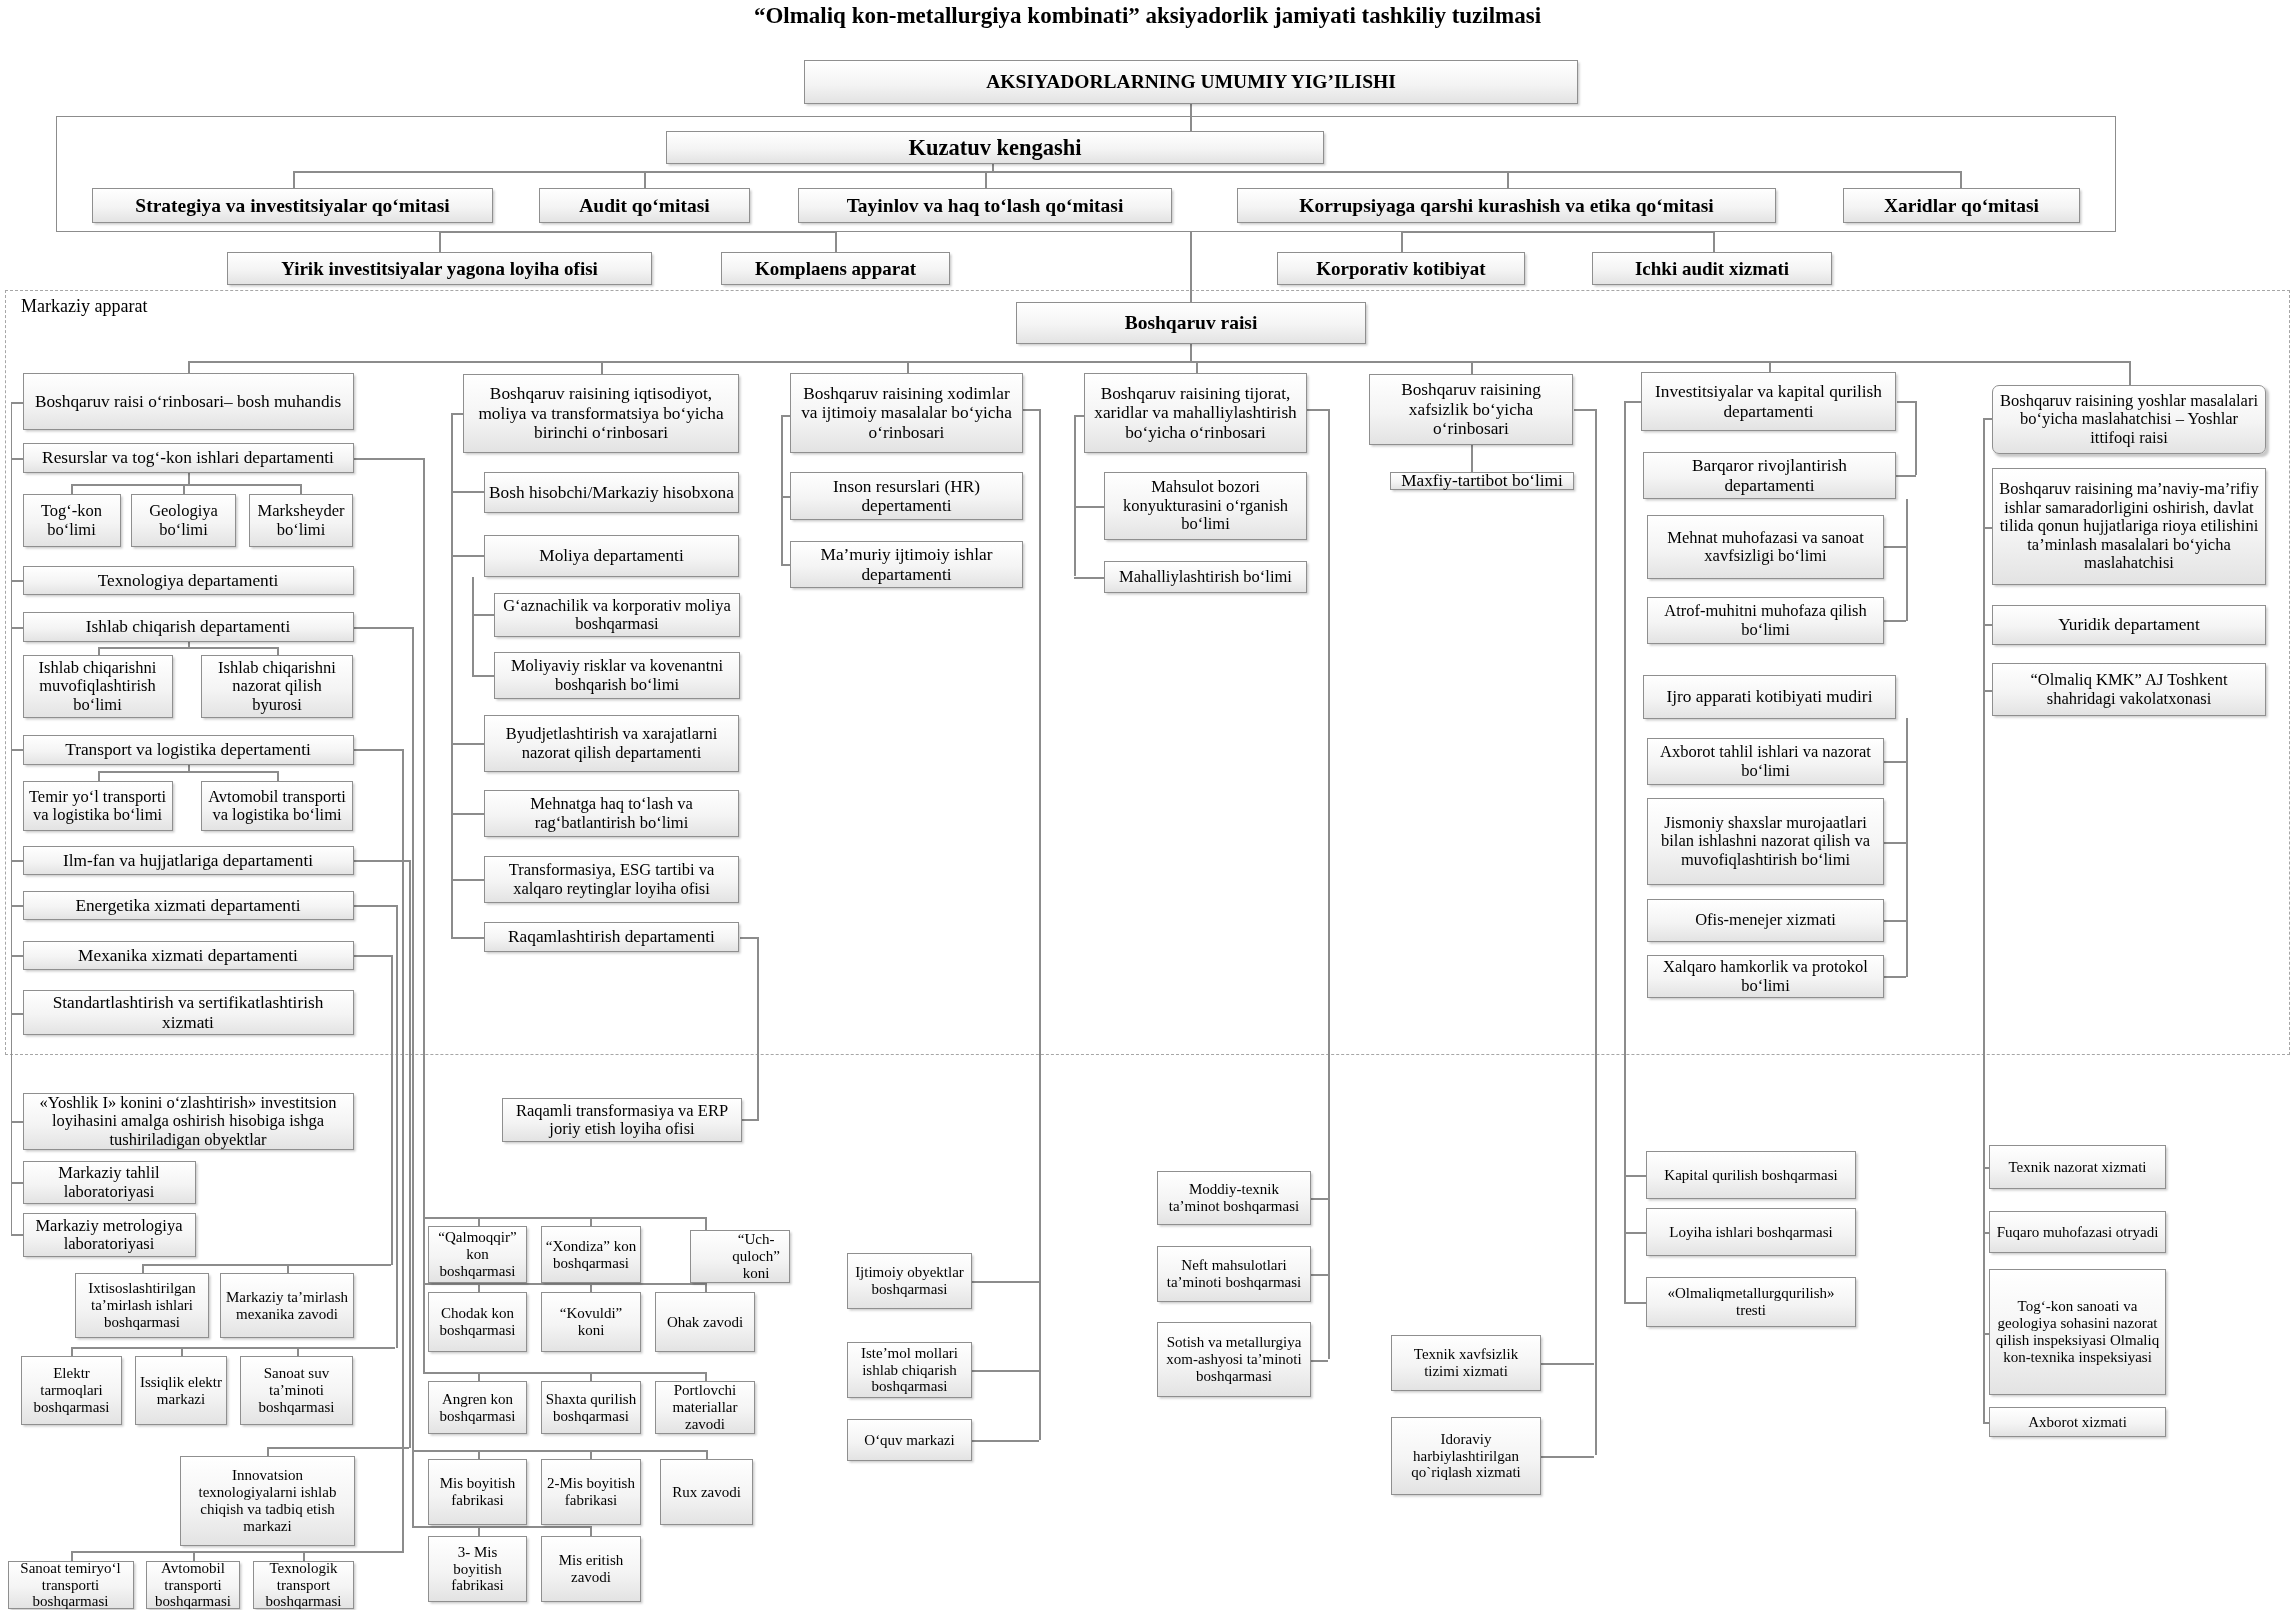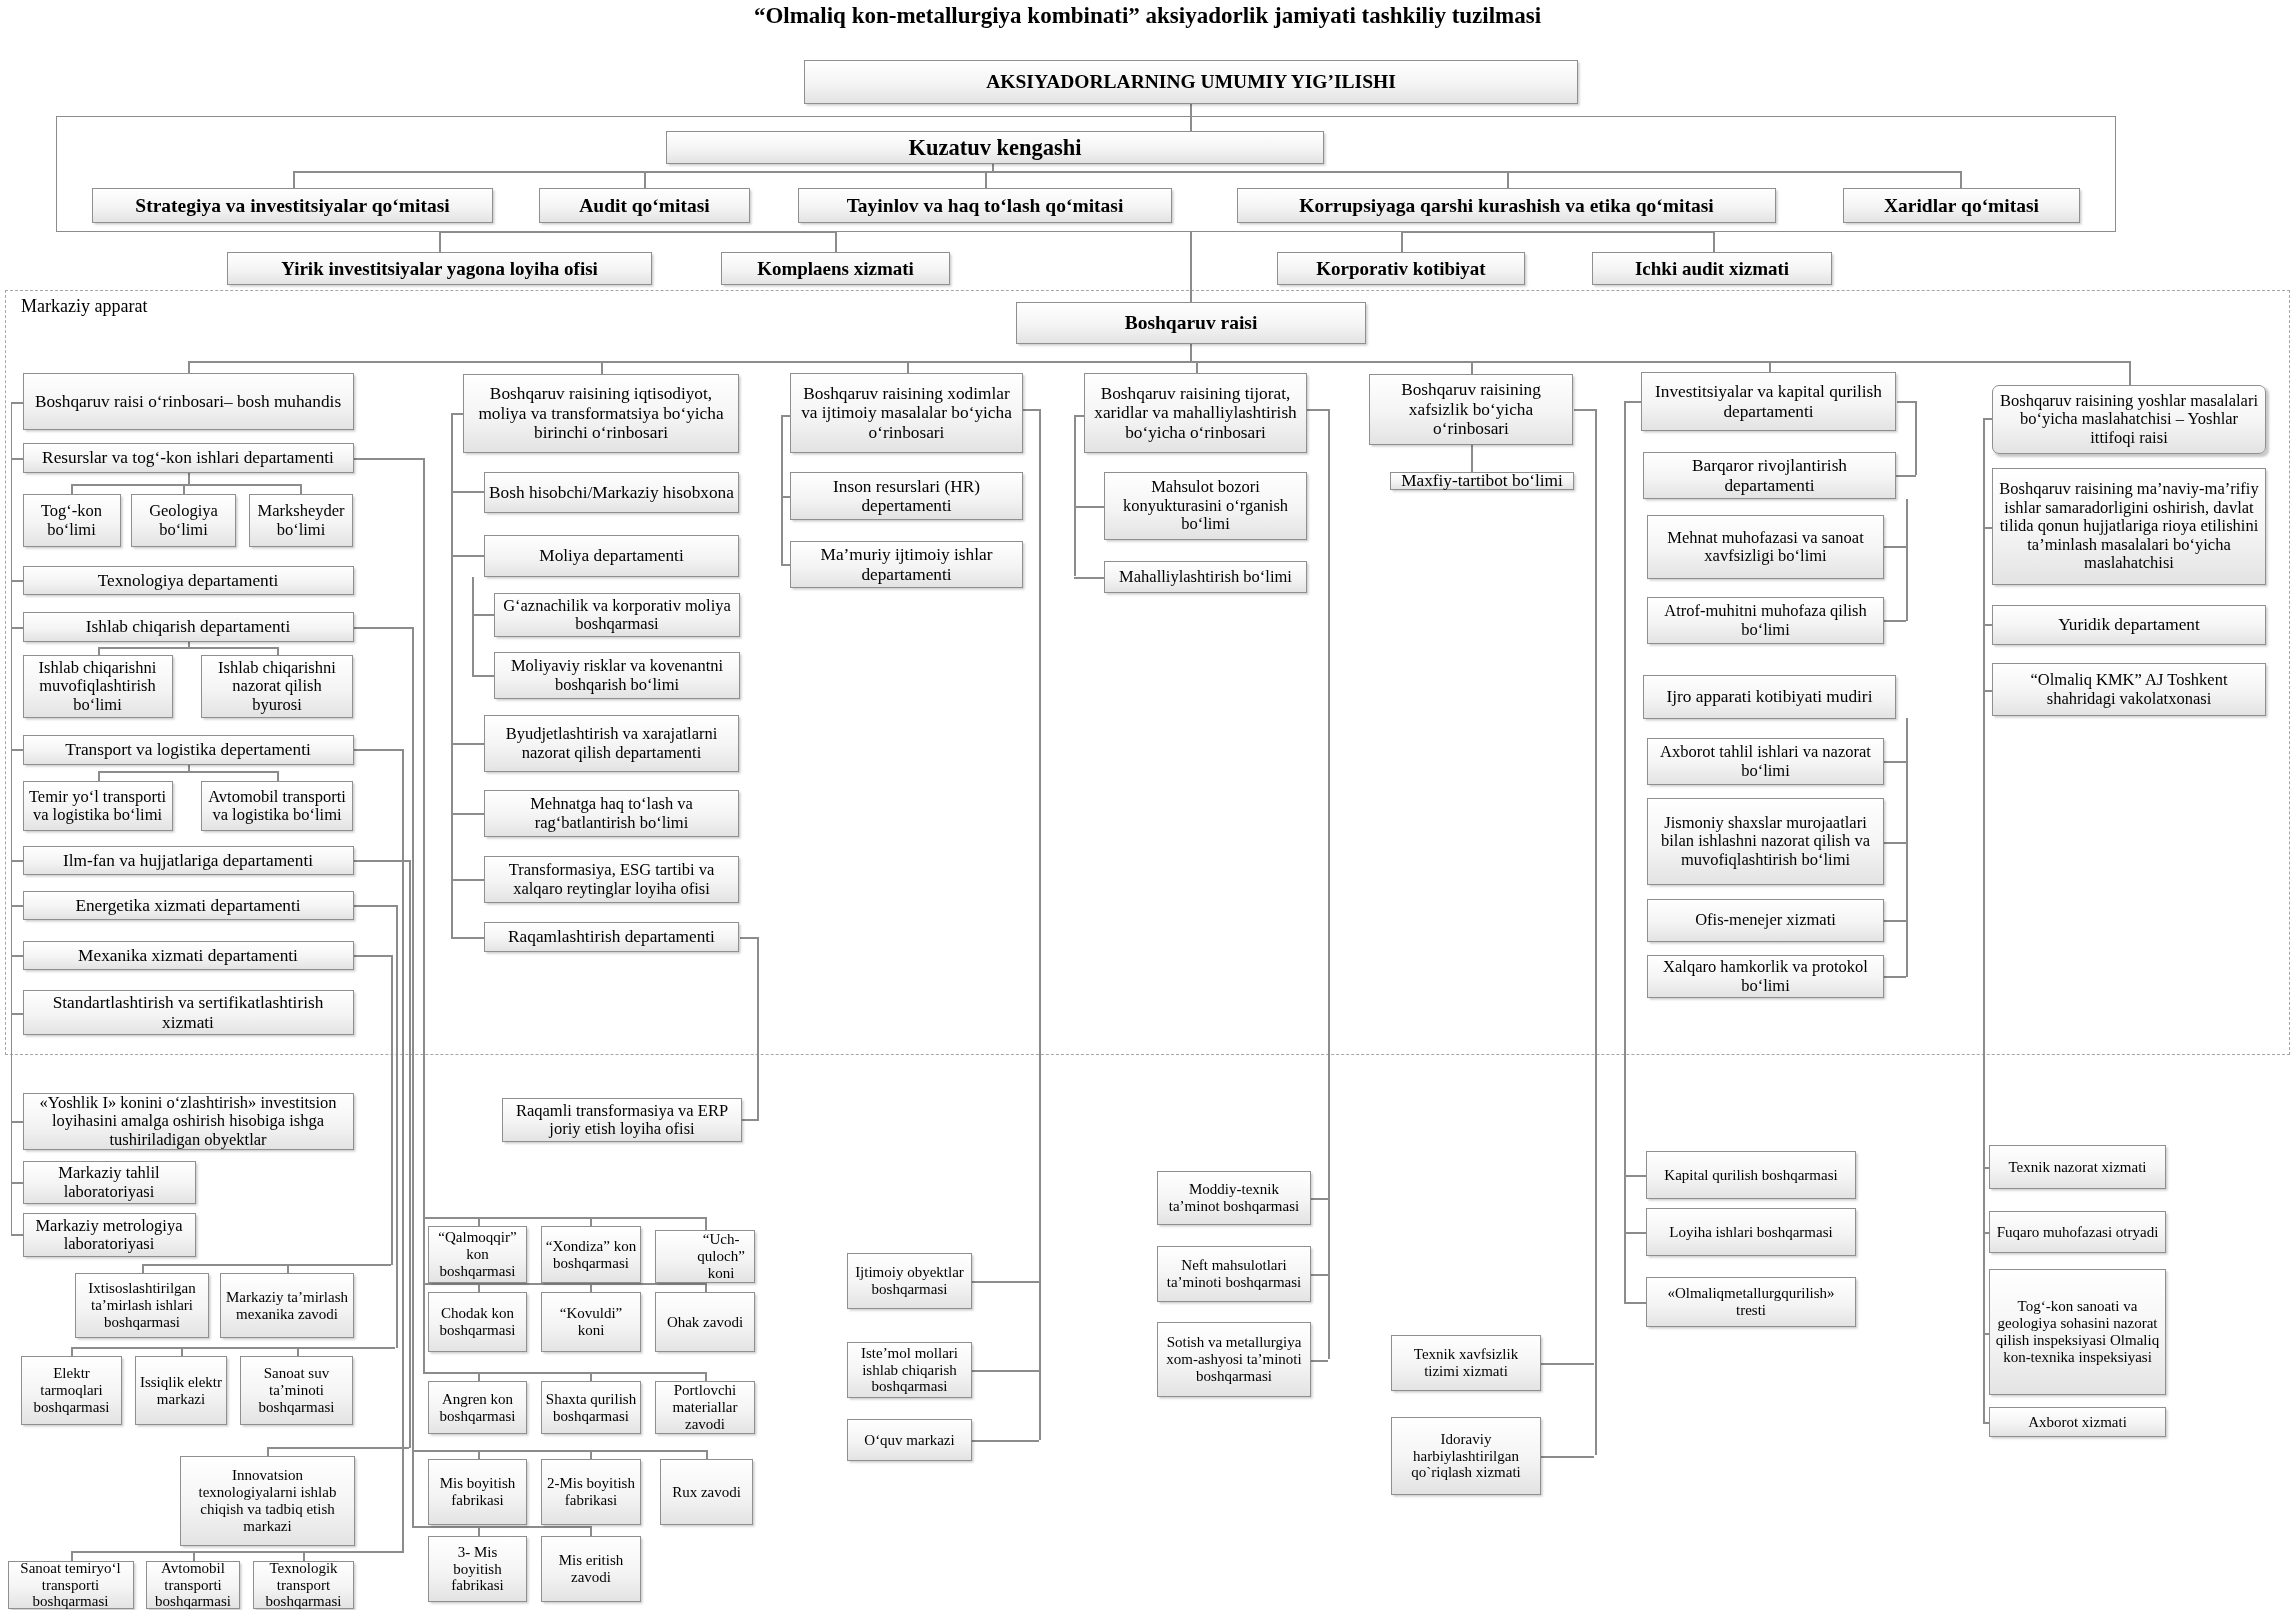--- a/index.html
+++ b/index.html
@@ -31,21 +31,21 @@
   <div class="lbl" style="left:21px;top:296px;">Markaziy apparat</div>
 
   <div class="bx b f26" style="left:804px;top:60px;width:774px;height:44px;">AKSIYADORLARNING UMUMIY YIG’ILISHI</div>
   <div class="bx b f30" style="left:666px;top:131px;width:658px;height:33px;">Kuzatuv kengashi</div>
   <div class="bx b f26" style="left:92px;top:188px;width:401px;height:35px;text-align:right;">Strategiya va investitsiyalar qo‘mitasi</div>
   <div class="bx b f26" style="left:539px;top:188px;width:211px;height:35px;">Audit qo‘mitasi</div>
   <div class="bx b f26" style="left:798px;top:188px;width:374px;height:35px;">Tayinlov va haq to‘lash qo‘mitasi</div>
   <div class="bx b f26" style="left:1237px;top:188px;width:539px;height:35px;">Korrupsiyaga qarshi kurashish va etika qo‘mitasi</div>
   <div class="bx b f26" style="left:1843px;top:188px;width:237px;height:35px;">Xaridlar qo‘mitasi</div>
   <div class="bx b f25" style="left:227px;top:252px;width:425px;height:33px;">Yirik investitsiyalar yagona loyiha ofisi</div>
-  <div class="bx b f25" style="left:721px;top:252px;width:229px;height:33px;">Komplaens xizmati</div>
+  <div class="bx b f25" style="left:721px;top:252px;width:229px;height:33px;">Komplaens apparat</div>
   <div class="bx b f25" style="left:1277px;top:252px;width:248px;height:33px;">Korporativ kotibiyat</div>
   <div class="bx b f25" style="left:1592px;top:252px;width:240px;height:33px;">Ichki audit xizmati</div>
   <div class="bx b f26" style="left:1016px;top:302px;width:350px;height:42px;">Boshqaruv raisi</div>
 
   <div class="bx f23" style="left:22.5px;top:373px;width:331px;height:57px;">Boshqaruv raisi o‘rinbosari– bosh muhandis</div>
   <div class="bx f23" style="left:22.5px;top:443px;width:331px;height:30px;">Resurslar va tog‘-kon ishlari departamenti</div>
   <div class="bx" style="left:22.5px;top:494px;width:98px;height:53px;">Tog‘-kon bo‘limi</div>
   <div class="bx" style="left:131px;top:494px;width:105px;height:53px;">Geologiya bo‘limi</div>
   <div class="bx" style="left:249px;top:494px;width:104px;height:53px;">Marksheyder bo‘limi</div>
   <div class="bx f23" style="left:22.5px;top:566px;width:331px;height:28.5px;">Texnologiya departamenti</div>
@@ -77,21 +77,21 @@
   <div class="bx f23" style="left:484px;top:535px;width:255px;height:42px;">Moliya departamenti</div>
   <div class="bx" style="left:494px;top:593px;width:246px;height:44px;">G‘aznachilik va korporativ moliya boshqarmasi</div>
   <div class="bx" style="left:494px;top:652px;width:246px;height:47px;">Moliyaviy risklar va kovenantni boshqarish bo‘limi</div>
   <div class="bx" style="left:484px;top:715px;width:255px;height:57px;">Byudjetlashtirish va xarajatlarni nazorat qilish departamenti</div>
   <div class="bx" style="left:484px;top:790px;width:255px;height:47px;">Mehnatga haq to‘lash va rag‘batlantirish bo‘limi</div>
   <div class="bx" style="left:484px;top:856px;width:255px;height:47px;">Transformasiya, ESG tartibi va xalqaro reytinglar loyiha ofisi</div>
   <div class="bx f23" style="left:484px;top:922px;width:255px;height:30px;">Raqamlashtirish departamenti</div>
   <div class="bx" style="left:502px;top:1098px;width:240px;height:44px;">Raqamli transformasiya va ERP joriy etish loyiha ofisi</div>
   <div class="bx f20" style="left:428px;top:1226px;width:99px;height:57px;text-align:center;">“Qalmoqqir” kon boshqarmasi</div>
   <div class="bx f20" style="left:541px;top:1226px;width:100px;height:57px;">“Xondiza” kon boshqarmasi</div>
-  <div class="bx f20" style="left:655px;top:1230px;width:100px;height:53px;padding-left:36px;">“Uch-quloch” koni</div>
+  <div class="bx f20" style="left:690px;top:1230px;width:100px;height:53px;padding-left:36px;">“Uch-quloch” koni</div>
   <div class="bx f20" style="left:428px;top:1292px;width:99px;height:60px;">Chodak kon boshqarmasi</div>
   <div class="bx f20" style="left:541px;top:1292px;width:100px;height:60px;">“Kovuldi” koni</div>
   <div class="bx f20" style="left:655px;top:1292px;width:100px;height:60px;">Ohak zavodi</div>
   <div class="bx f20" style="left:428px;top:1381px;width:99px;height:53px;">Angren kon boshqarmasi</div>
   <div class="bx f20" style="left:541px;top:1381px;width:100px;height:53px;">Shaxta qurilish boshqarmasi</div>
   <div class="bx f20" style="left:655px;top:1381px;width:100px;height:53px;">Portlovchi materiallar zavodi</div>
   <div class="bx f20" style="left:428px;top:1459px;width:99px;height:66px;">Mis boyitish fabrikasi</div>
   <div class="bx f20" style="left:541px;top:1459px;width:100px;height:66px;">2-Mis boyitish fabrikasi</div>
   <div class="bx f20" style="left:660px;top:1459px;width:93px;height:66px;">Rux zavodi</div>
   <div class="bx f20" style="left:428px;top:1536px;width:99px;height:66px;">3- Mis boyitish fabrikasi</div>

